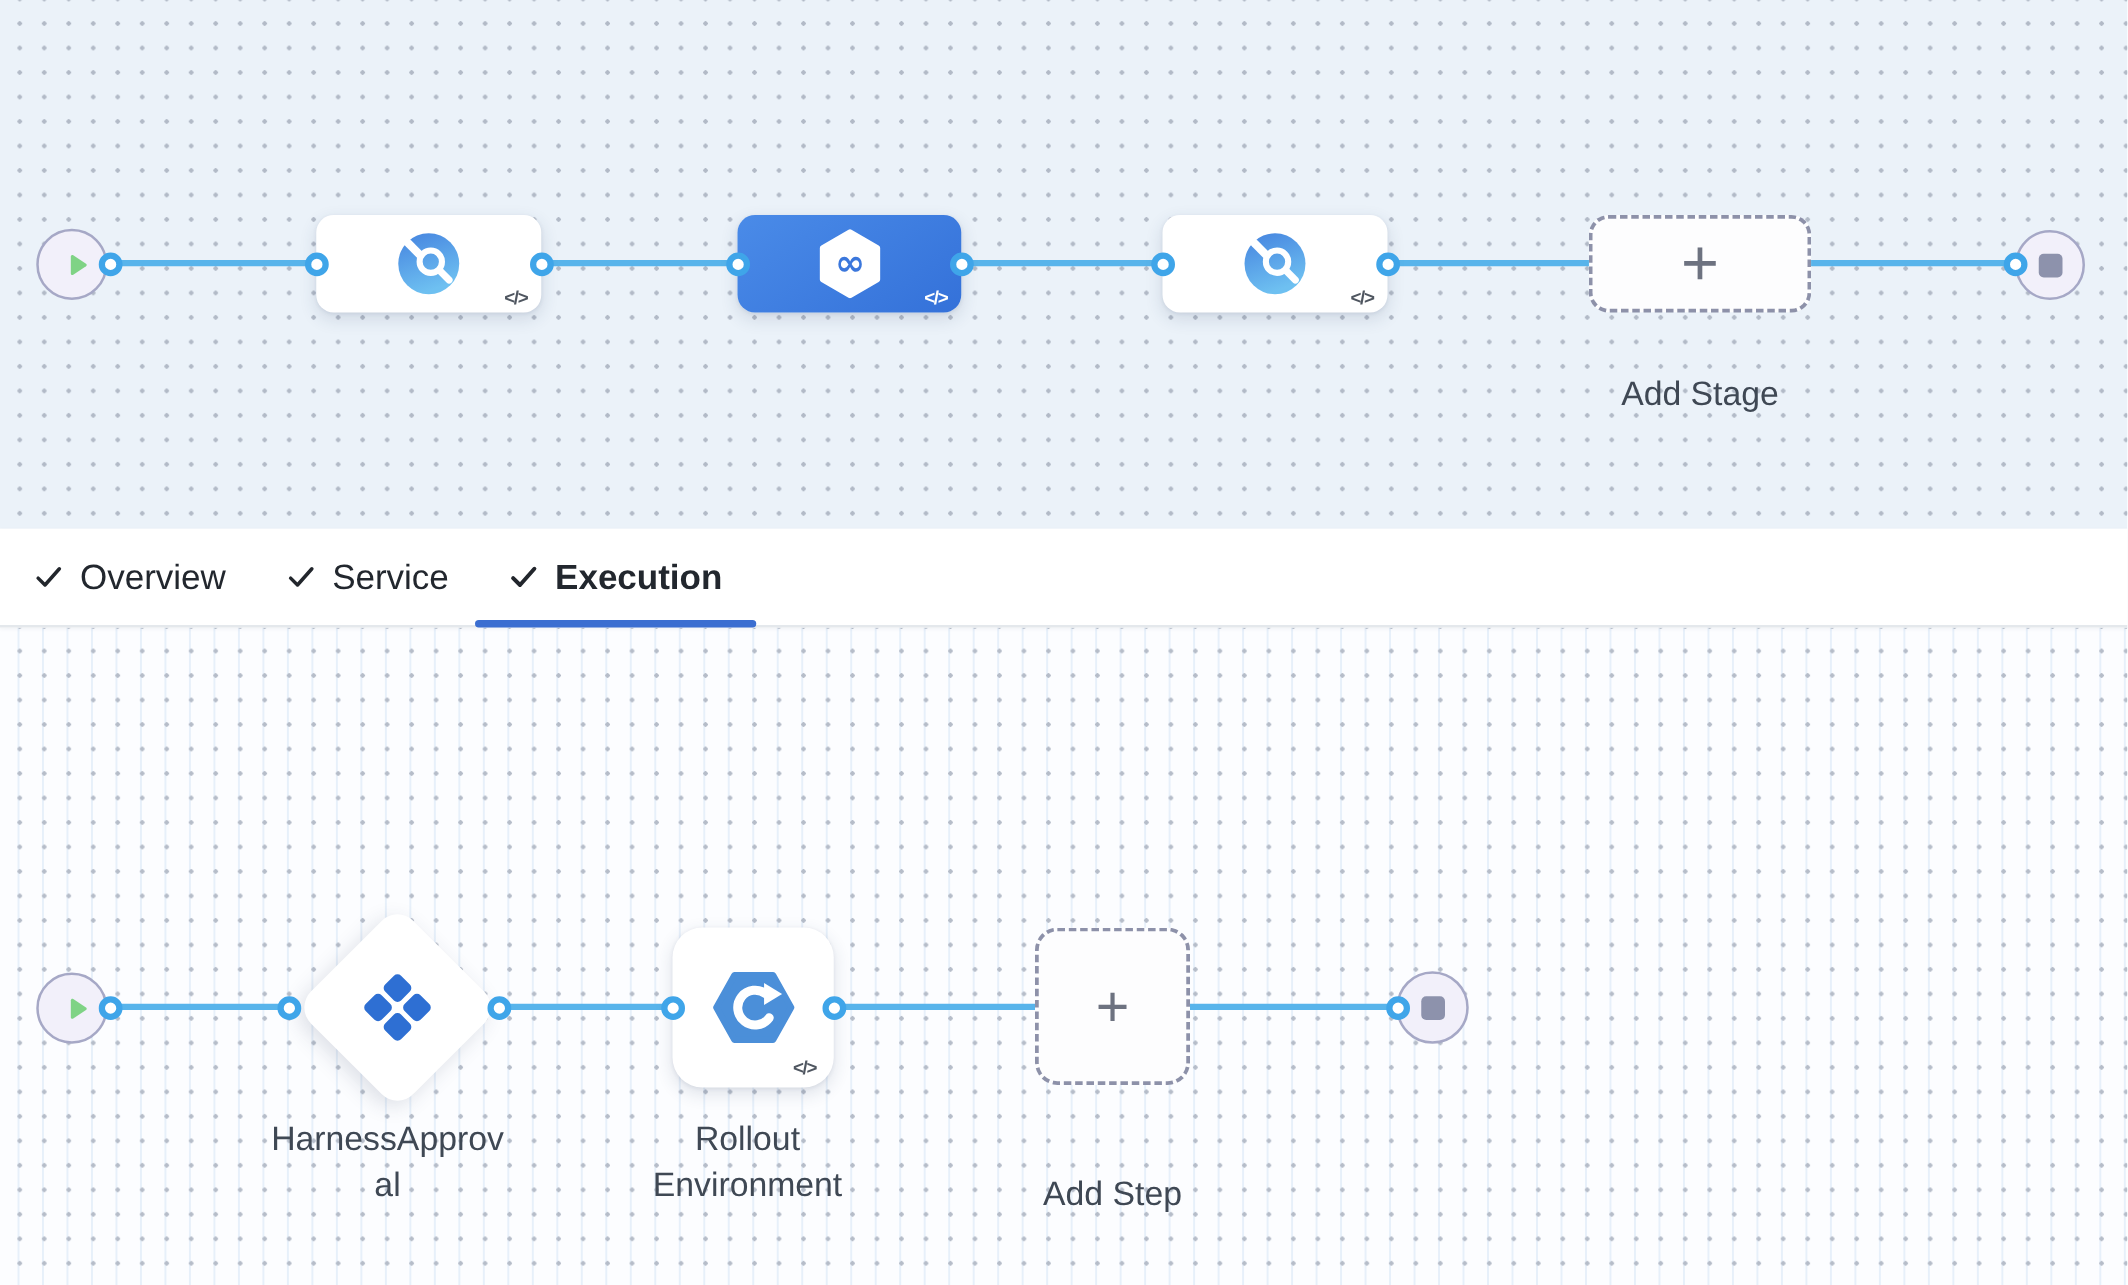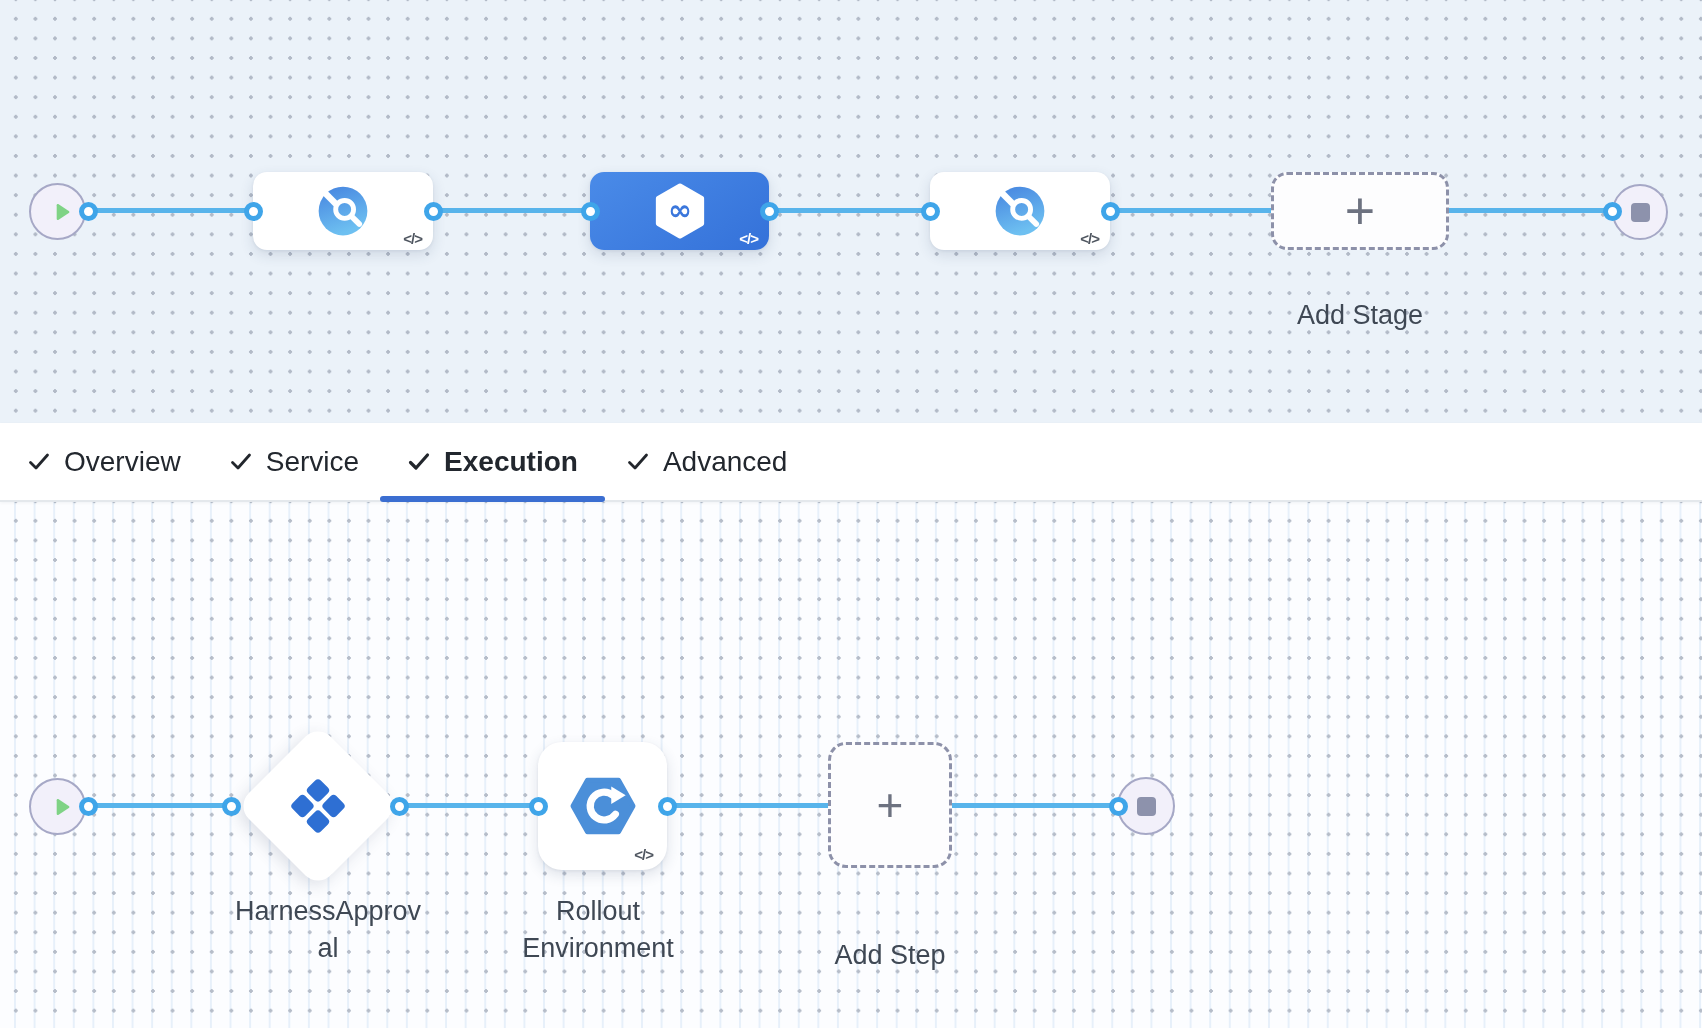--- a/index.html
+++ b/index.html
@@ -182,26 +182,20 @@
           <path d="M3.5 12.5 L9 18 L20.5 5" fill="none" stroke="#22262c" stroke-width="2.8" stroke-linecap="round" stroke-linejoin="round"></path>
         </svg>
       <span>Service</span>
     </div>
     <div class="tab active">
       <svg width="24" height="24" viewBox="0 0 24 24">
           <path d="M3.5 12.5 L9 18 L20.5 5" fill="none" stroke="#22262c" stroke-width="3.2" stroke-linecap="round" stroke-linejoin="round"></path>
         </svg>
       <span>Execution</span>
     </div>
-    <div class="tab">
-      <svg width="24" height="24" viewBox="0 0 24 24">
-          <path d="M3.5 12.5 L9 18 L20.5 5" fill="none" stroke="#22262c" stroke-width="2.8" stroke-linecap="round" stroke-linejoin="round"></path>
-        </svg>
-      <span>Advanced</span>
-    </div>
   </div>
 
   <div class="canvas canvas-bottom">
 
     <div class="edge" style="left:88px;  top:301px; width:143px;"></div>
     <div class="edge" style="left:399px; top:301px; width:139px;"></div>
     <div class="edge" style="left:667px; top:301px; width:451px;"></div>
 
     <div class="endpoint" style="left:29px; top:276px;">
       <svg width="26" height="26" viewBox="0 0 24 24" style="margin-left:6px">
@@ -234,18 +228,18 @@
       <div class="stop-square"></div>
     </div>
 
     <div class="port" style="left:79px;  top:295px;"></div>
     <div class="port" style="left:222px; top:295px;"></div>
     <div class="port" style="left:390px; top:295px;"></div>
     <div class="port" style="left:529px; top:295px;"></div>
     <div class="port" style="left:658px; top:295px;"></div>
     <div class="port" style="left:1109px;top:295px;"></div>
 
-    <div class="flow-label break-all" style="left:228px; top:391px; width:200px;">HarnessApproval</div>
+    <div class="flow-label break-all" style="left:210px; top:391px; width:200px;">HarnessApproval</div>
     <div class="flow-label" style="left:498px; top:391px; width:200px;">Rollout Environment</div>
     <div class="flow-label" style="left:790px; top:391px; width:200px;margin-top:44px;">Add Step</div>
   </div>
 
 </div>
 
 </body></html>

